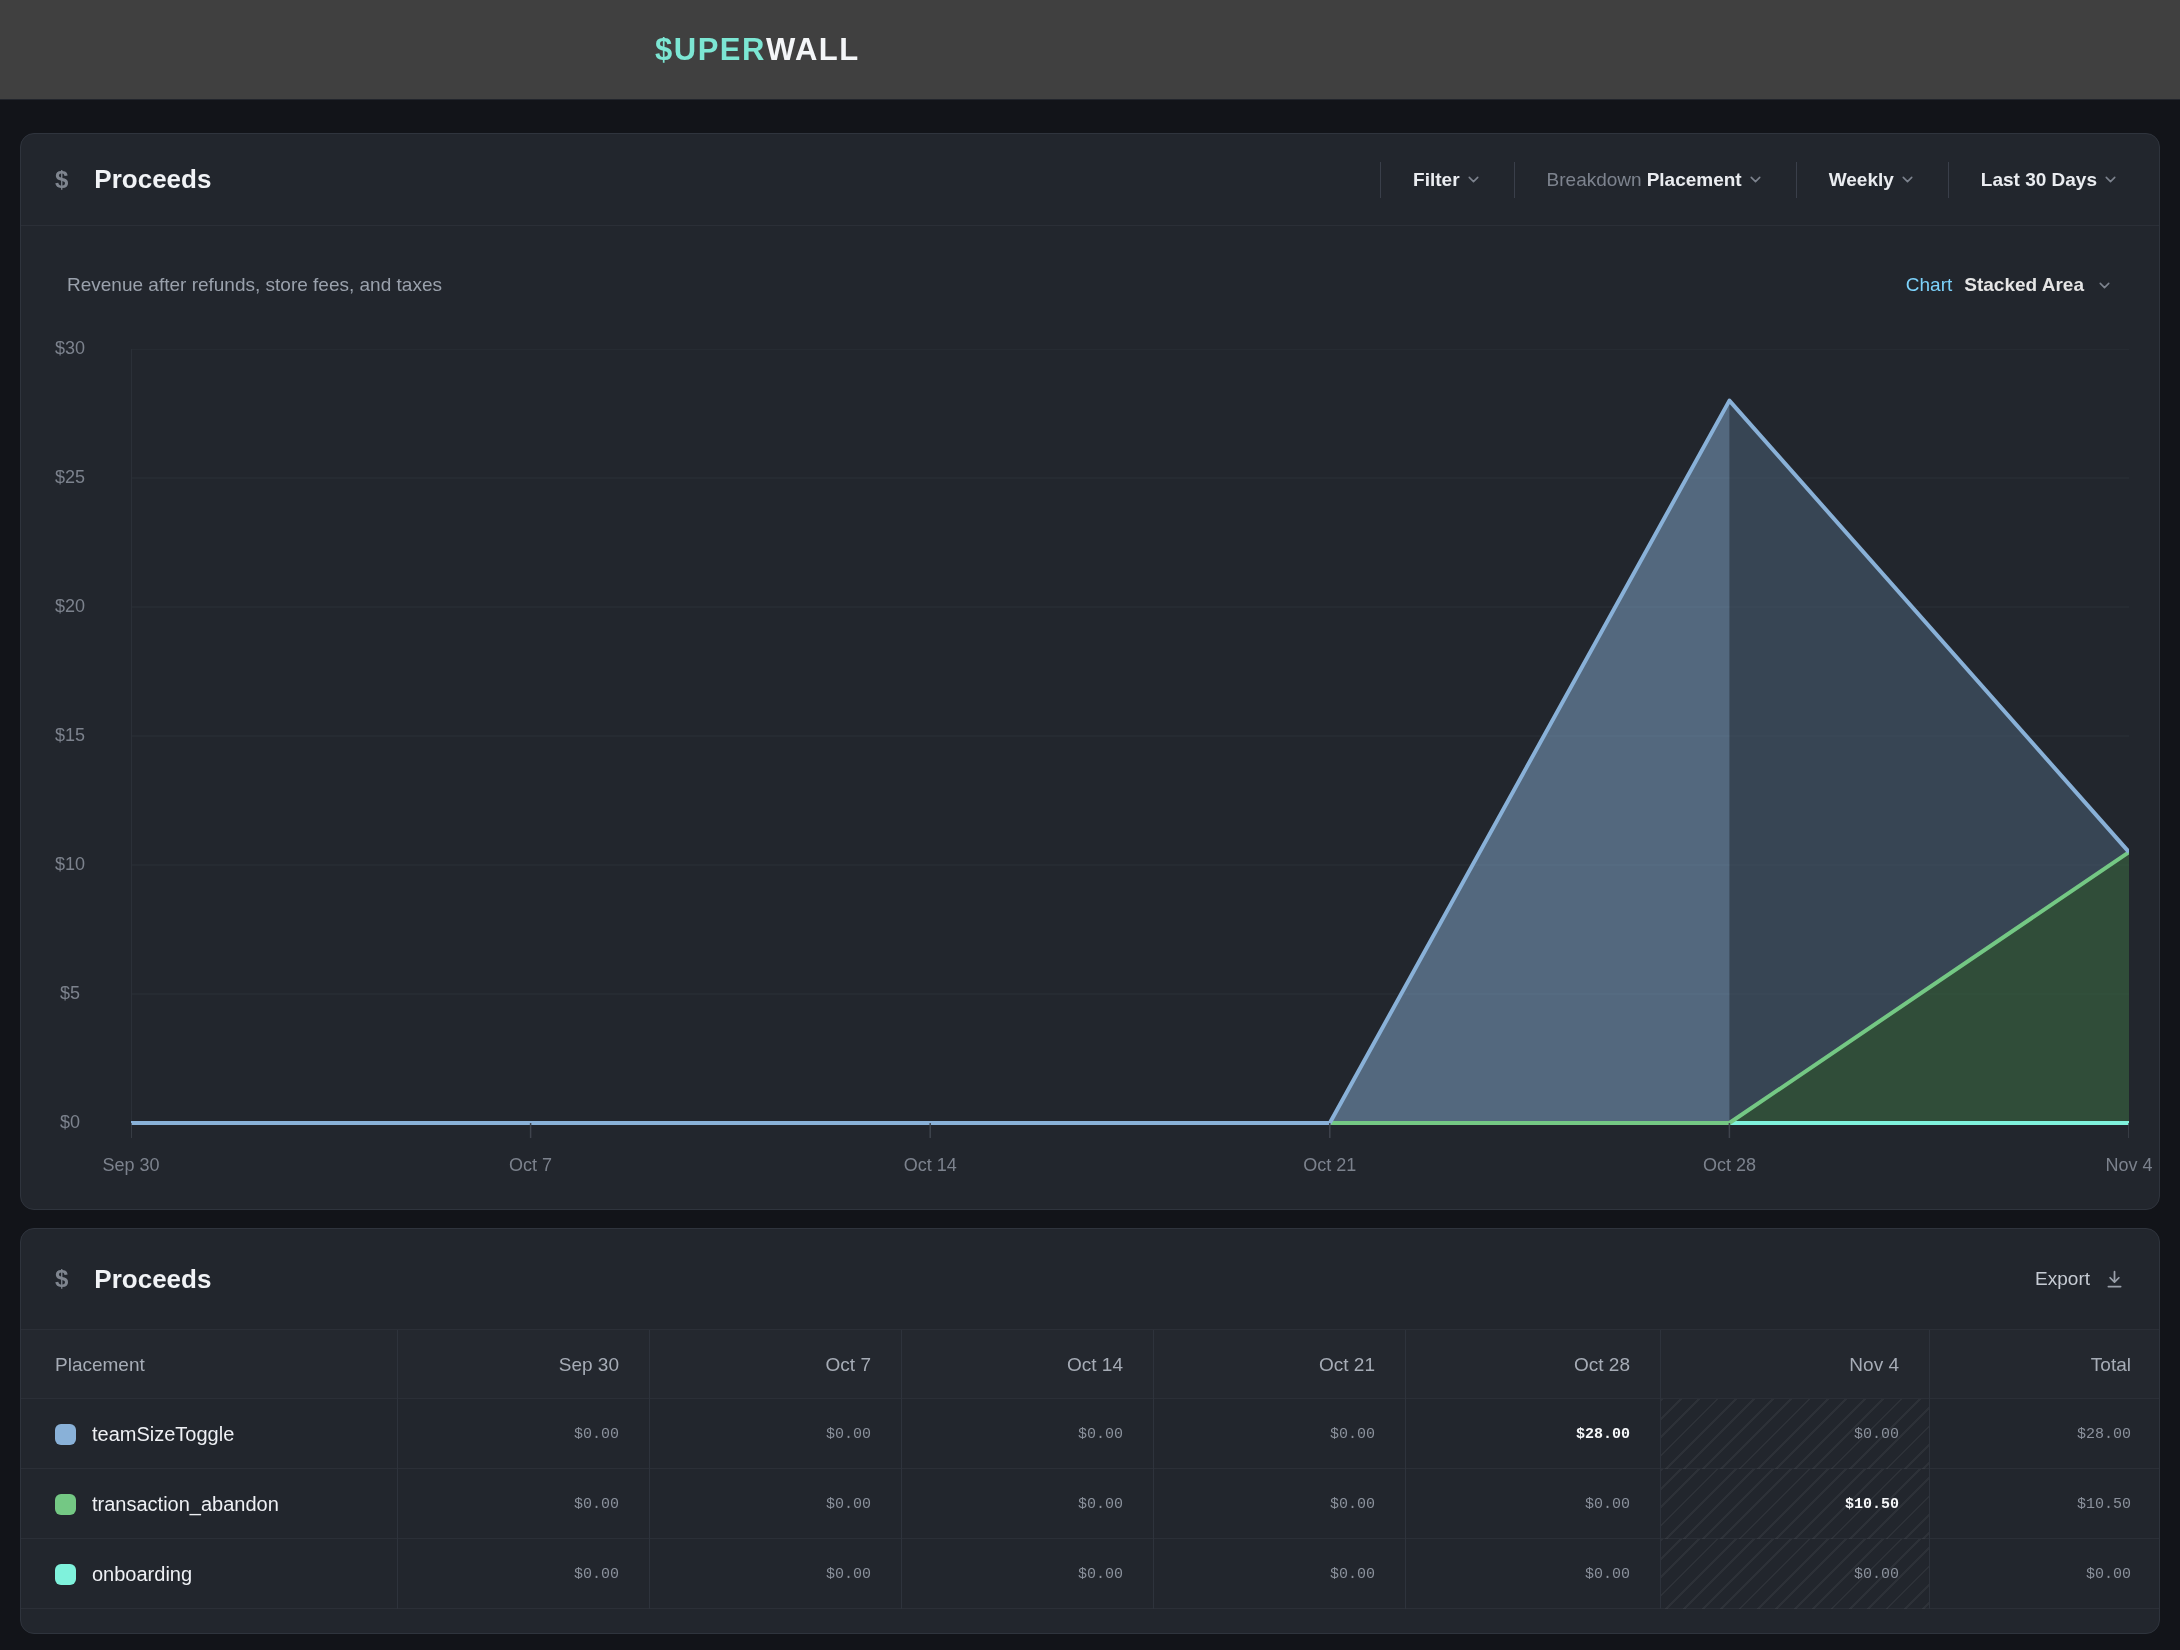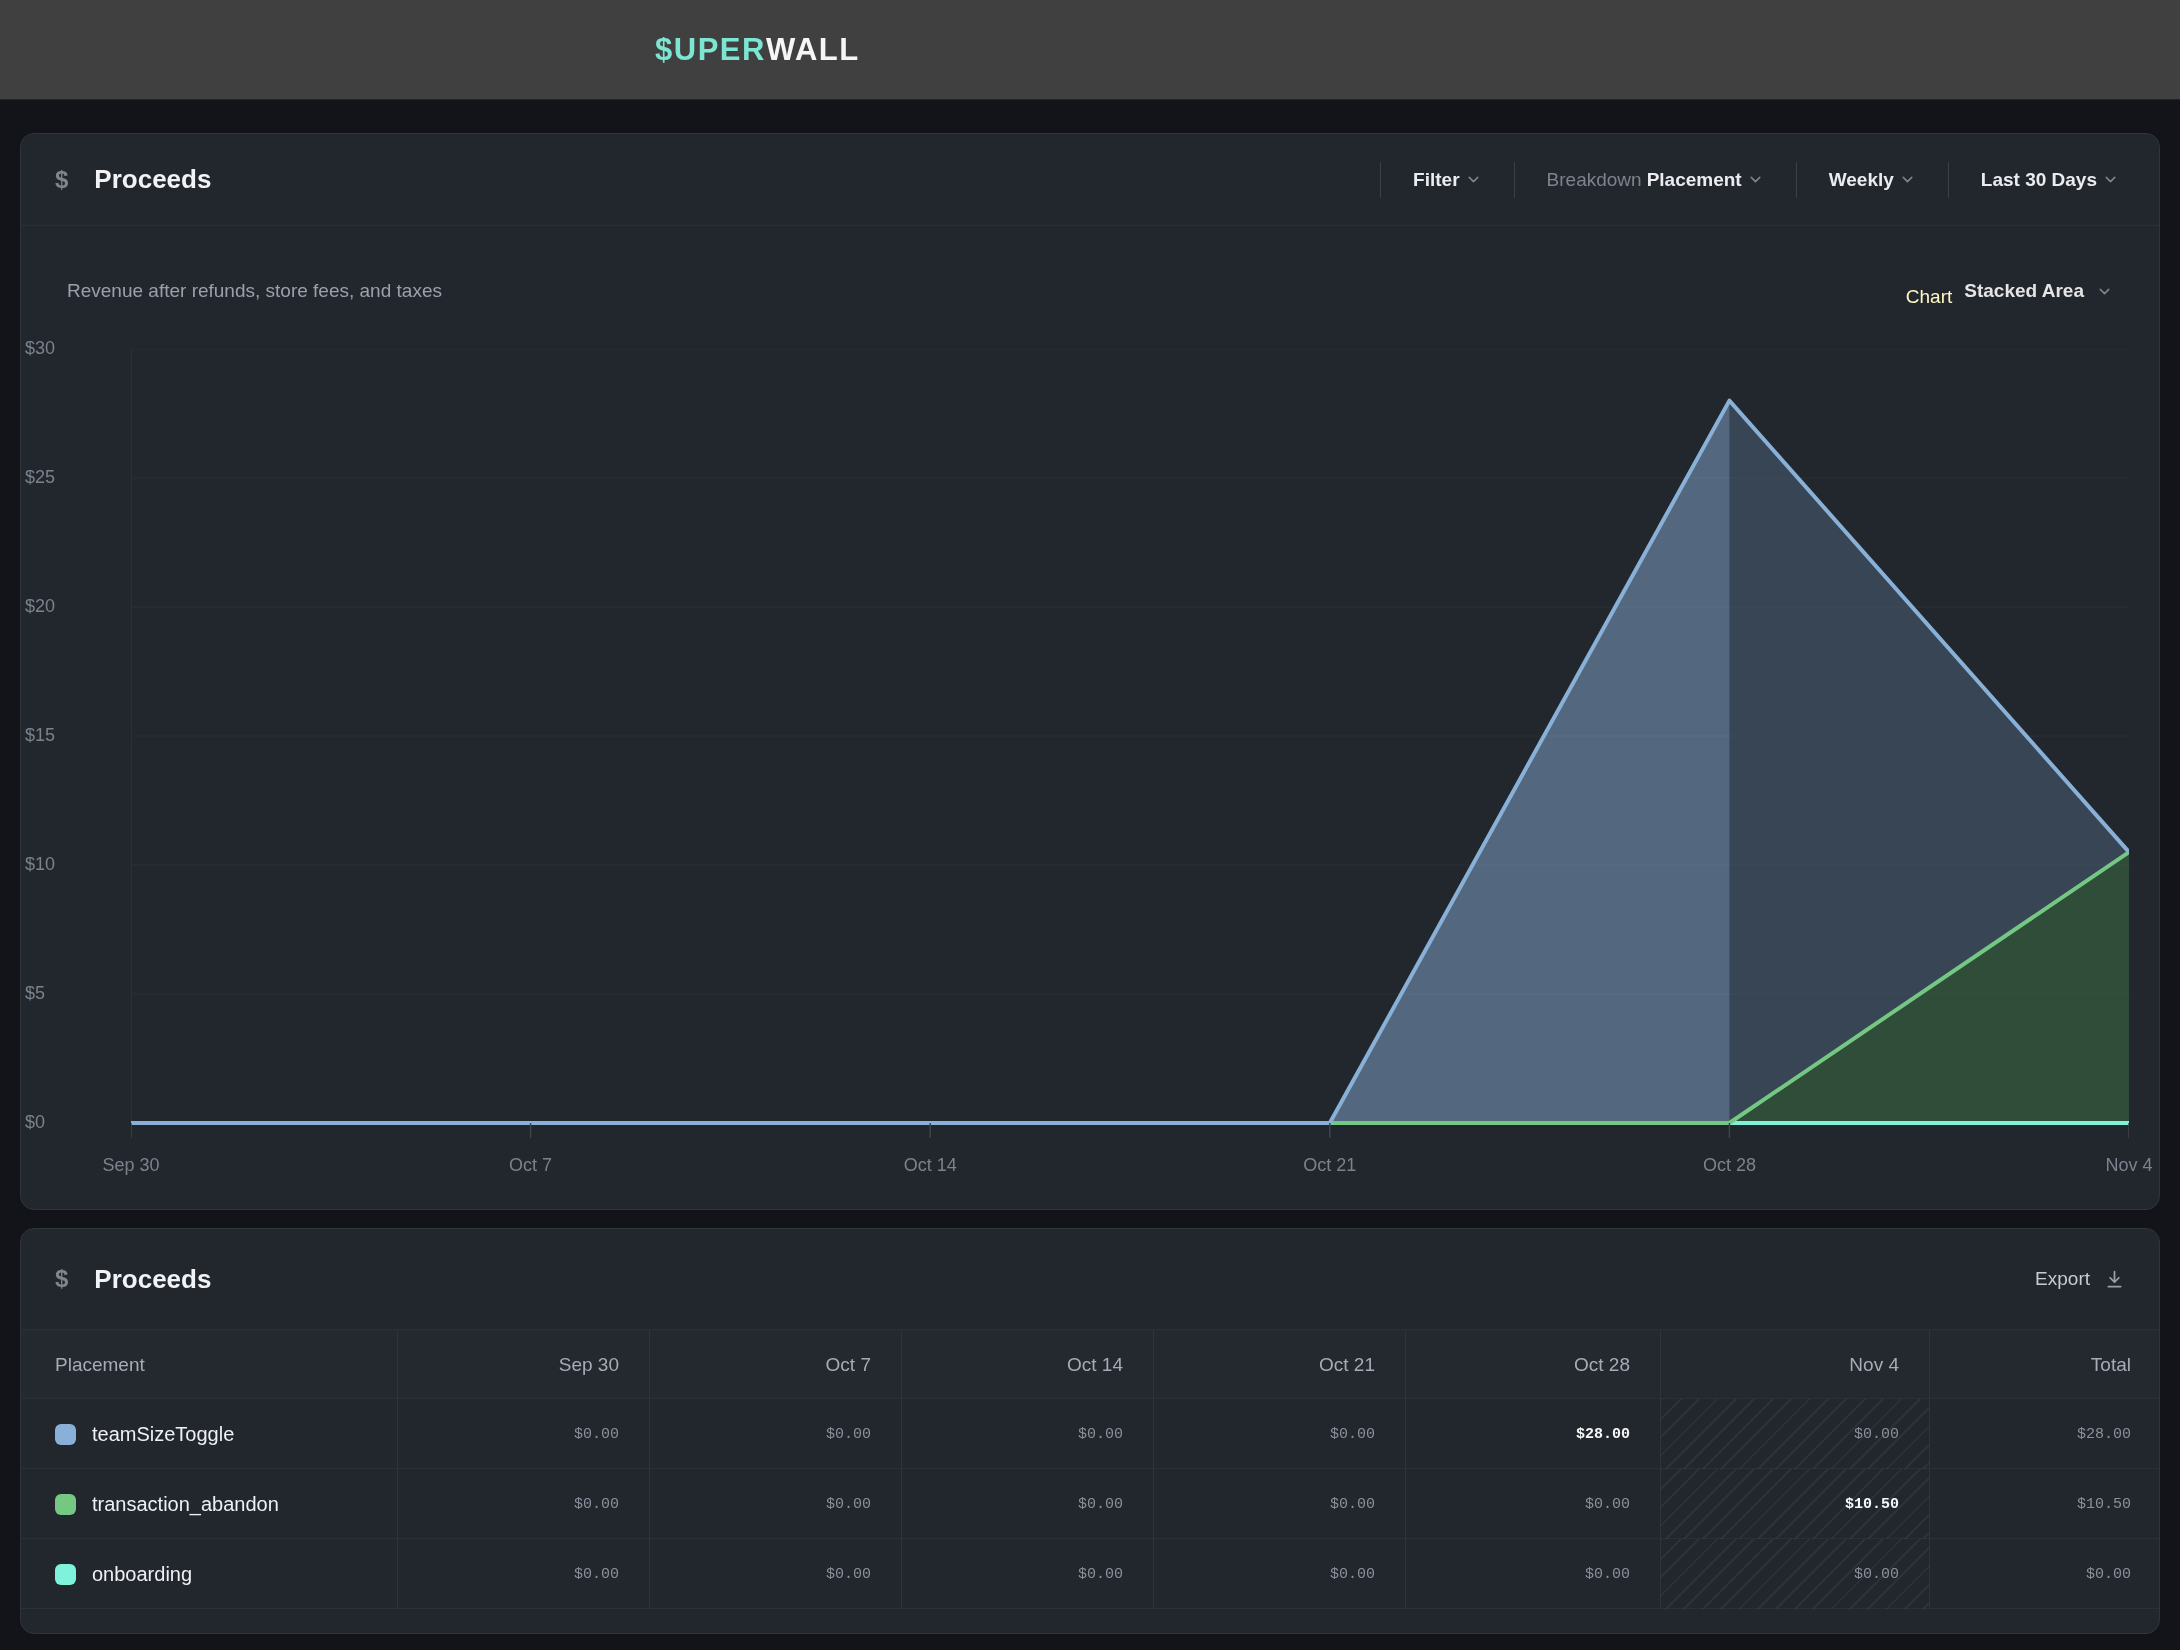--- a/index.html
+++ b/index.html
@@ -37,26 +37,26 @@
   .ctrl .muted { color:#7d838e; font-weight:400; }
   .chev { width:17px; height:17px; stroke:#7d838e; stroke-width:2.2; fill:none;
           stroke-linecap:round; stroke-linejoin:round; }
 
   
   .subrow { position:absolute; left:46px; right:46px; top:140px; display:flex;
             justify-content:space-between; align-items:center; }
   .subtitle { color:#9aa1ac; font-size:19px; }
   .chart-type { display:flex; align-items:center; gap:12px; background:none; border:none;
                 cursor:pointer; font-family:"Liberation Sans",sans-serif; font-size:19px; }
-  .chart-type .lab { color:#fef9c3;margin-top:12px; }
+  .chart-type .lab { color:#7dd3fc; }
   .chart-type .val { color:#e5e5e5; font-weight:600; }
 
   
   .plot { position:absolute; left:110px; top:215px; width:1998px; height:790px; }
-  .y-label { position:absolute; left:-106px; width:90px; text-align:left;
+  .y-label { position:absolute; left:-106px; width:90px; text-align:center;
              color:#7c828d; font-size:18px; }
   .x-label { position:absolute; top:806px; width:140px; text-align:center;
              color:#7c828d; font-size:18px; }
 
   
   .export-btn { display:flex; align-items:center; gap:14px; background:none; border:none;
                 cursor:pointer; color:#c6cbd3; font-size:19px; font-family:"Liberation Sans",sans-serif; }
   .dl-ic { width:21px; height:21px; stroke:#9aa0aa; stroke-width:2; fill:none;
            stroke-linecap:round; stroke-linejoin:round; }
 

